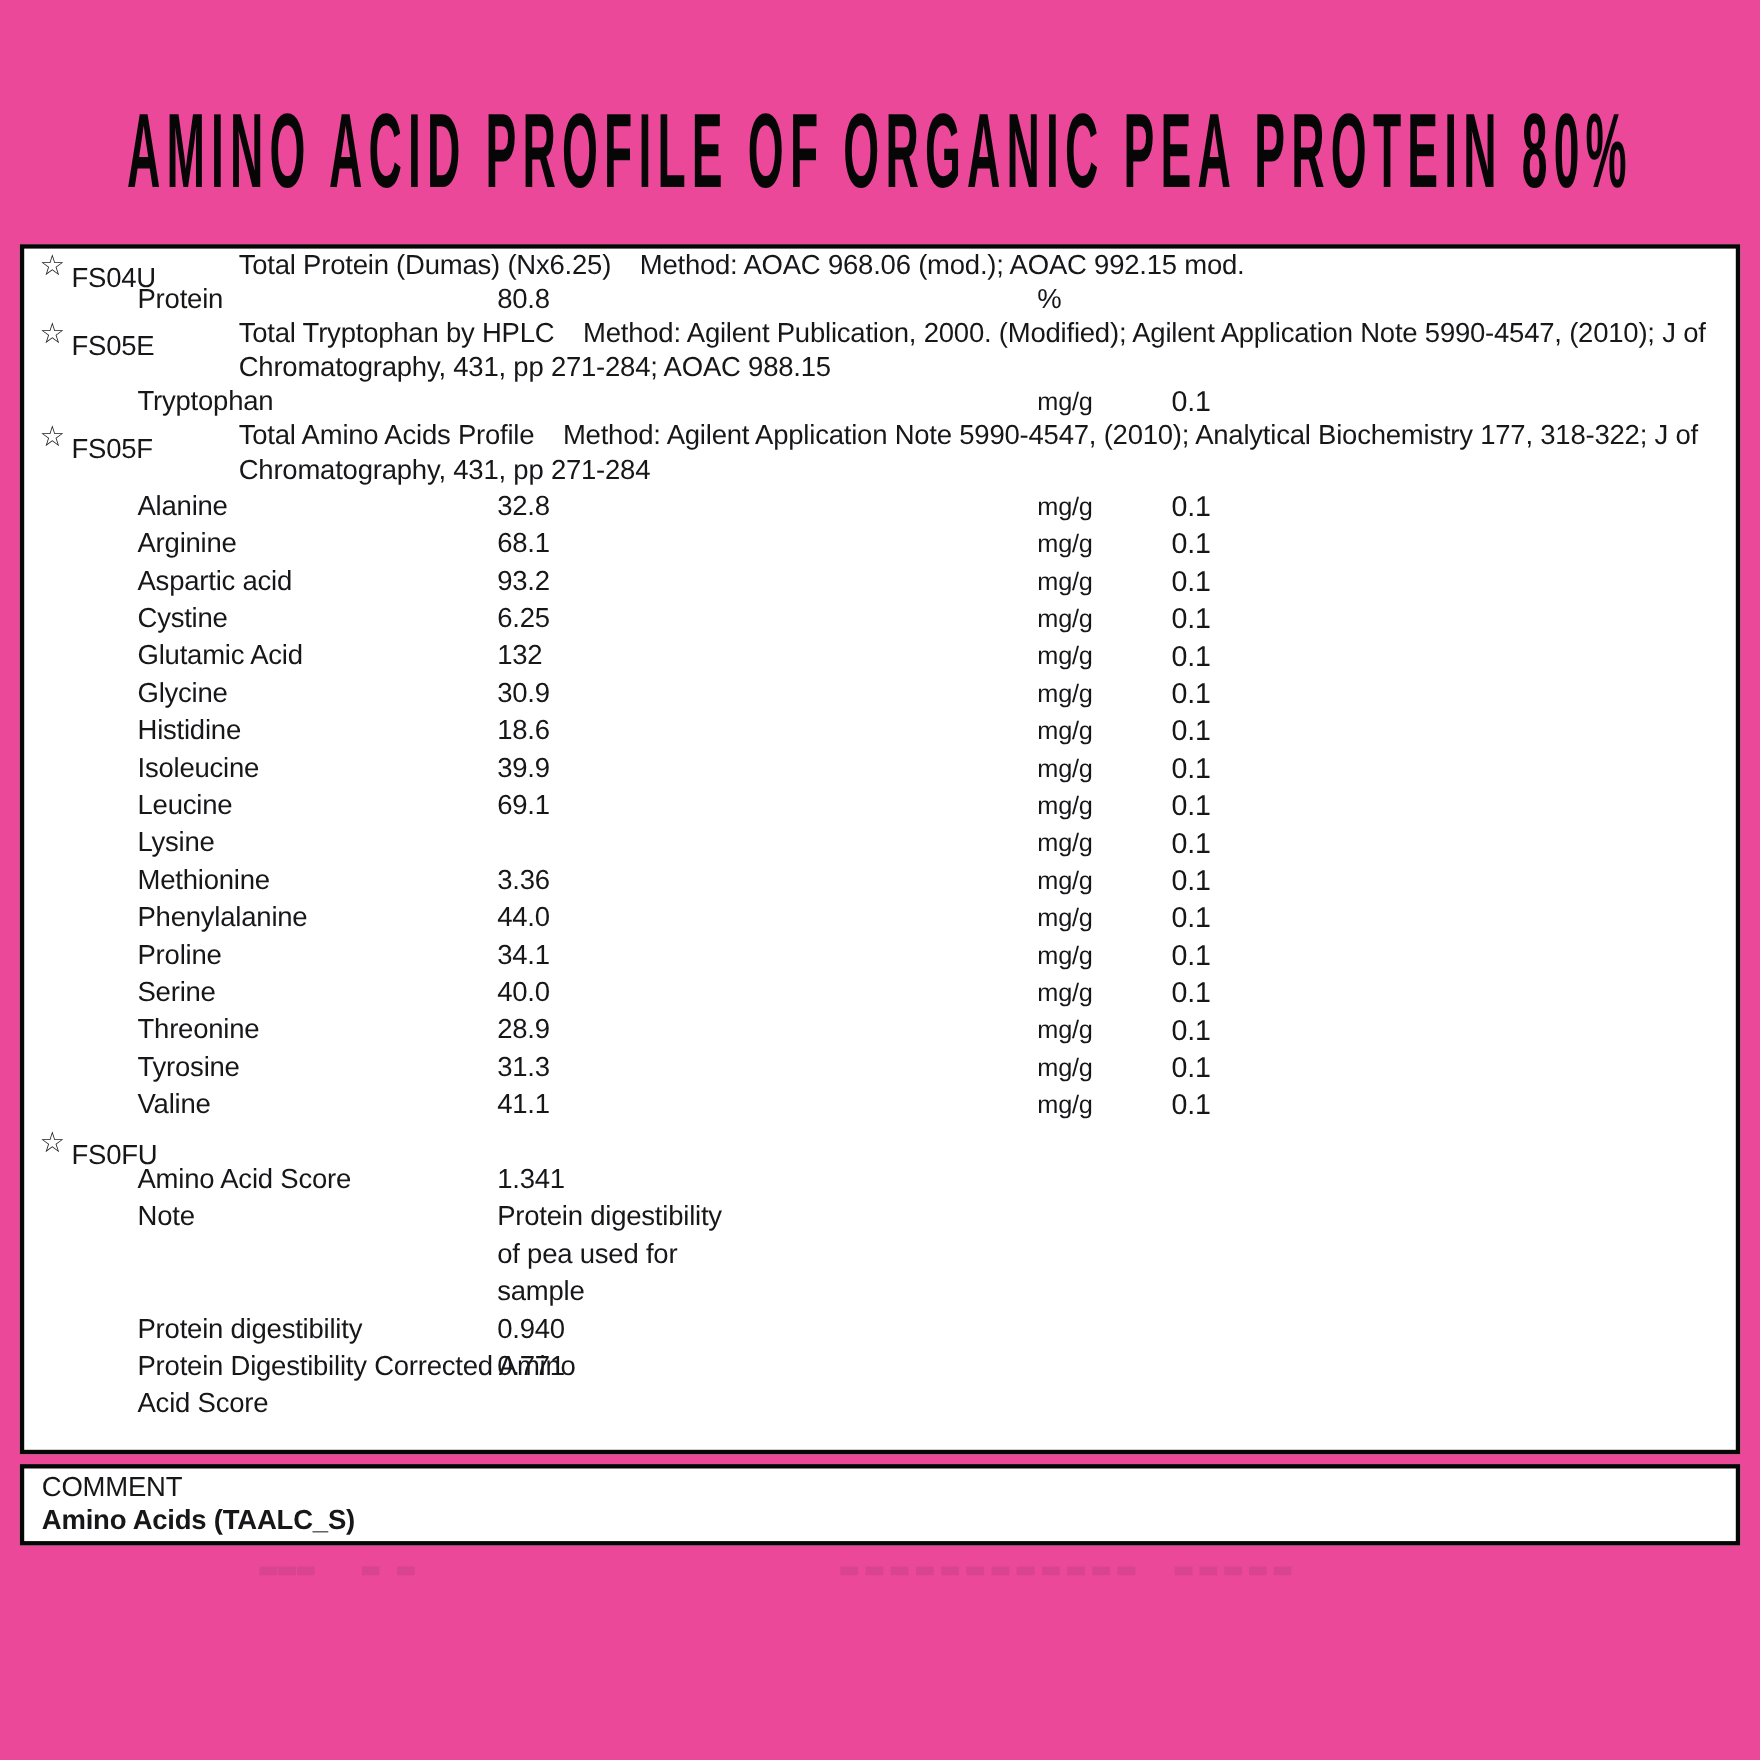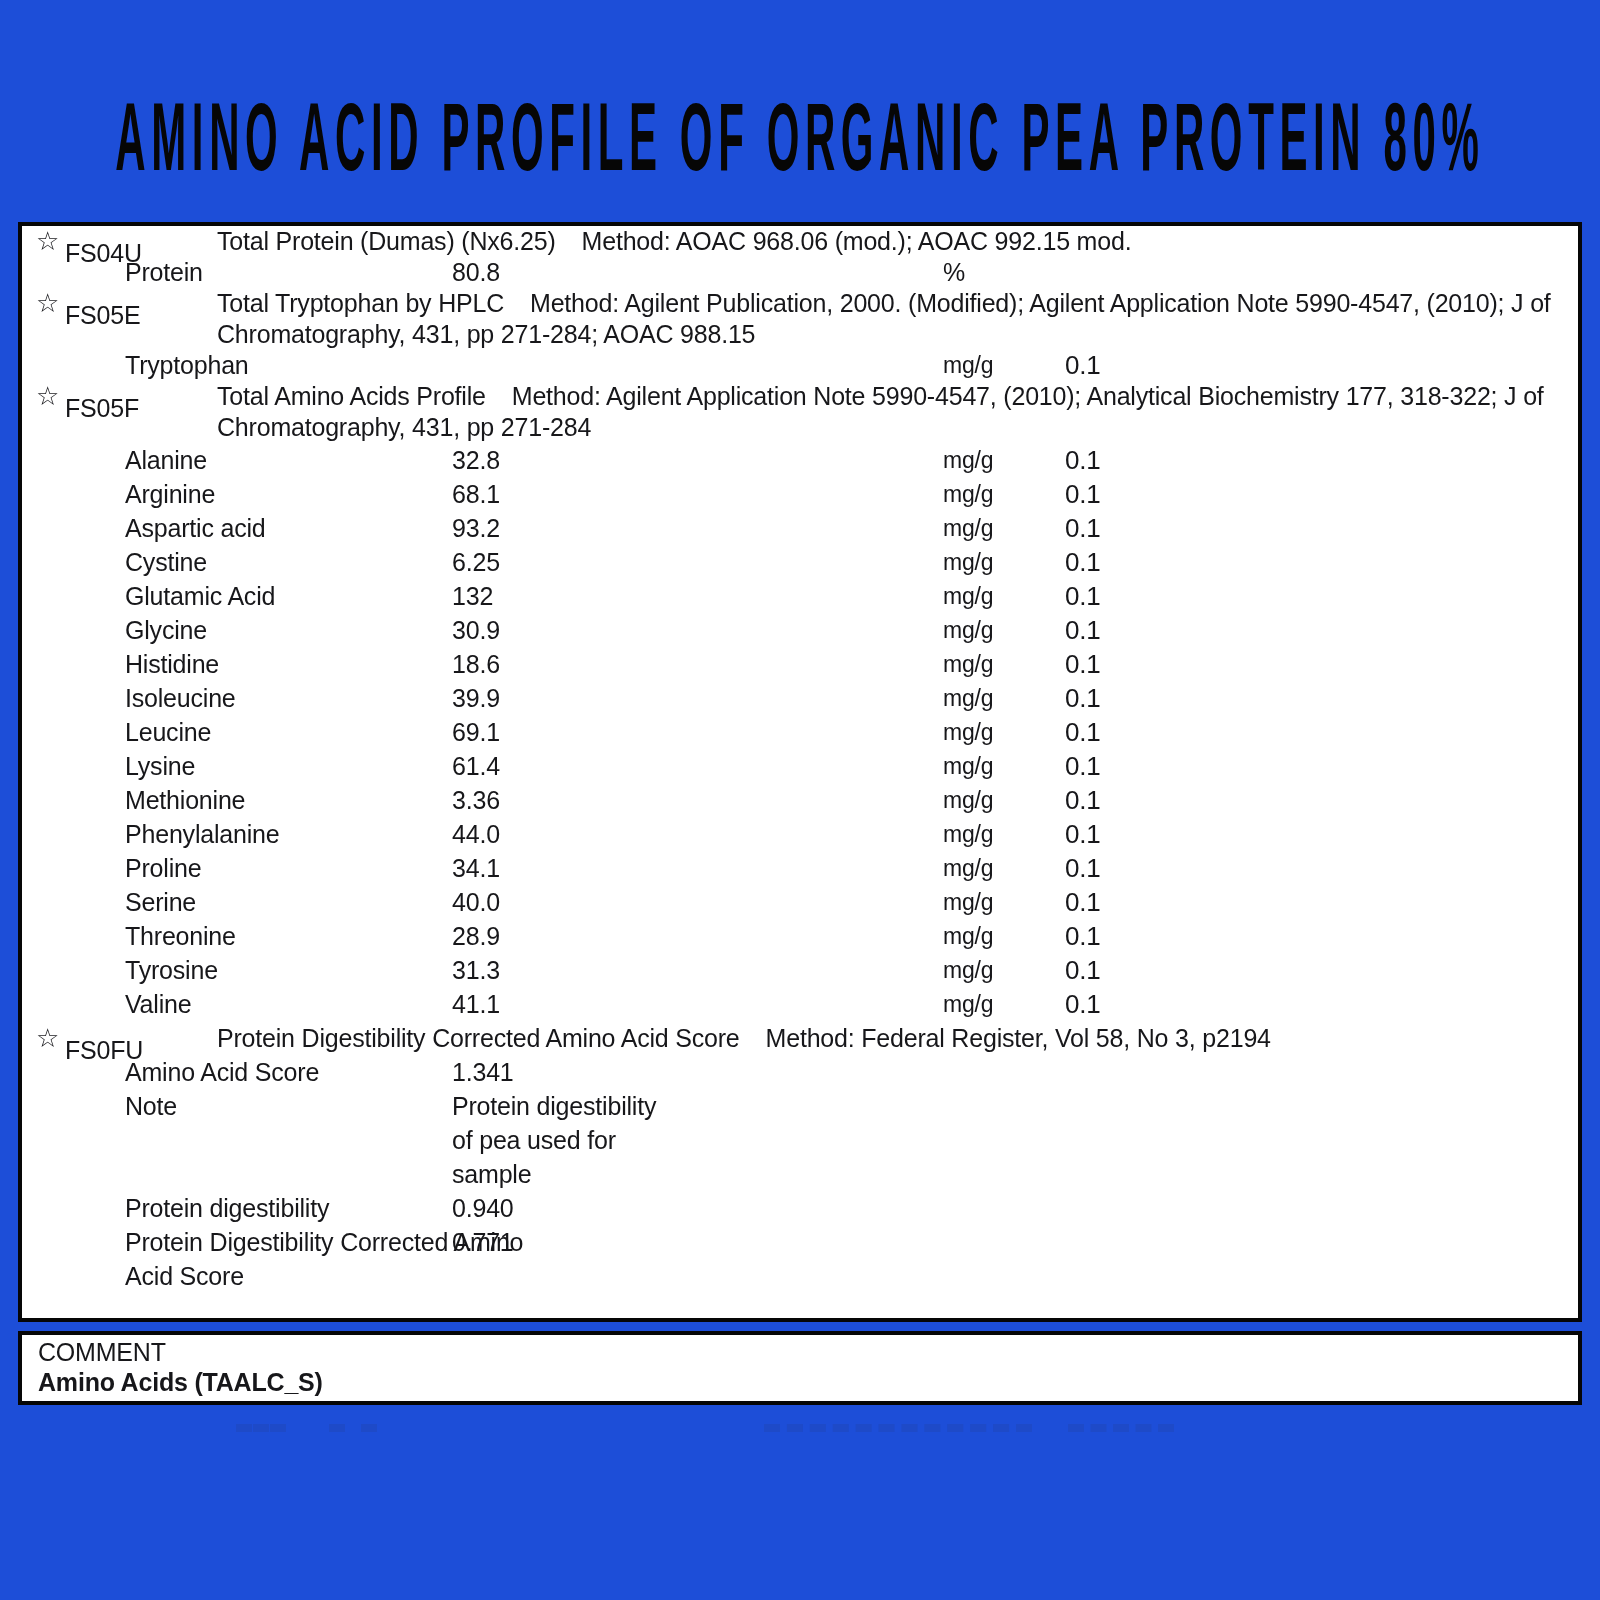--- a/index.html
+++ b/index.html
@@ -1,18 +1,18 @@
 <!DOCTYPE html>
 <html><head>
 <meta charset="utf-8">
 <style>
   html,body { margin:0; padding:0; background:#ffffff; }
   #page {
     position:relative; width:1600px; height:1600px; overflow:hidden;
-    background:#1d4ed8; color:#17171a;
+    background:#ec4899; color:#17171a;
     font-family:"Liberation Sans","DejaVu Sans",sans-serif;
     font-size:25px; letter-spacing:-0.2px;
   }
   
   .title-wrap {
     position:absolute; top:90px; left:0; width:100%;
     display:flex; justify-content:center; align-items:flex-start;
   }
   .doc-title {
     font-weight:700; font-size:60px; line-height:1; letter-spacing:8px;
@@ -140,21 +140,20 @@
       <span class="alimit">0.1</span>
     </div>
     <div class="trow h34">
       <span class="aname">Leucine</span>
       <span class="aval">69.1</span>
       <span class="aunit">mg/g</span>
       <span class="alimit">0.1</span>
     </div>
     <div class="trow h34">
       <span class="aname">Lysine</span>
-      <span class="aval">61.4</span>
       <span class="aunit">mg/g</span>
       <span class="alimit">0.1</span>
     </div>
     <div class="trow h34">
       <span class="aname">Methionine</span>
       <span class="aval">3.36</span>
       <span class="aunit">mg/g</span>
       <span class="alimit">0.1</span>
     </div>
     <div class="trow h34">
@@ -190,21 +189,20 @@
     <div class="trow h34">
       <span class="aname">Valine</span>
       <span class="aval">41.1</span>
       <span class="aunit">mg/g</span>
       <span class="alimit">0.1</span>
     </div>
 
     <div class="thead thead34">
       <span class="star">☆</span>
       <span class="tcode">FS0FU</span>
-      <span class="tdesc"><span>Protein Digestibility Corrected Amino Acid Score</span><span class="tgap"></span><span class="tmethod">Method: Federal Register, Vol 58, No 3, p2194</span></span>
     </div>
     <div class="trow h34">
       <span class="aname">Amino Acid Score</span>
       <span class="aval">1.341</span>
     </div>
     <div class="trow h102">
       <span class="aname">Note</span>
       <span class="aval">Protein digestibility
 of pea used for
 sample</span>

